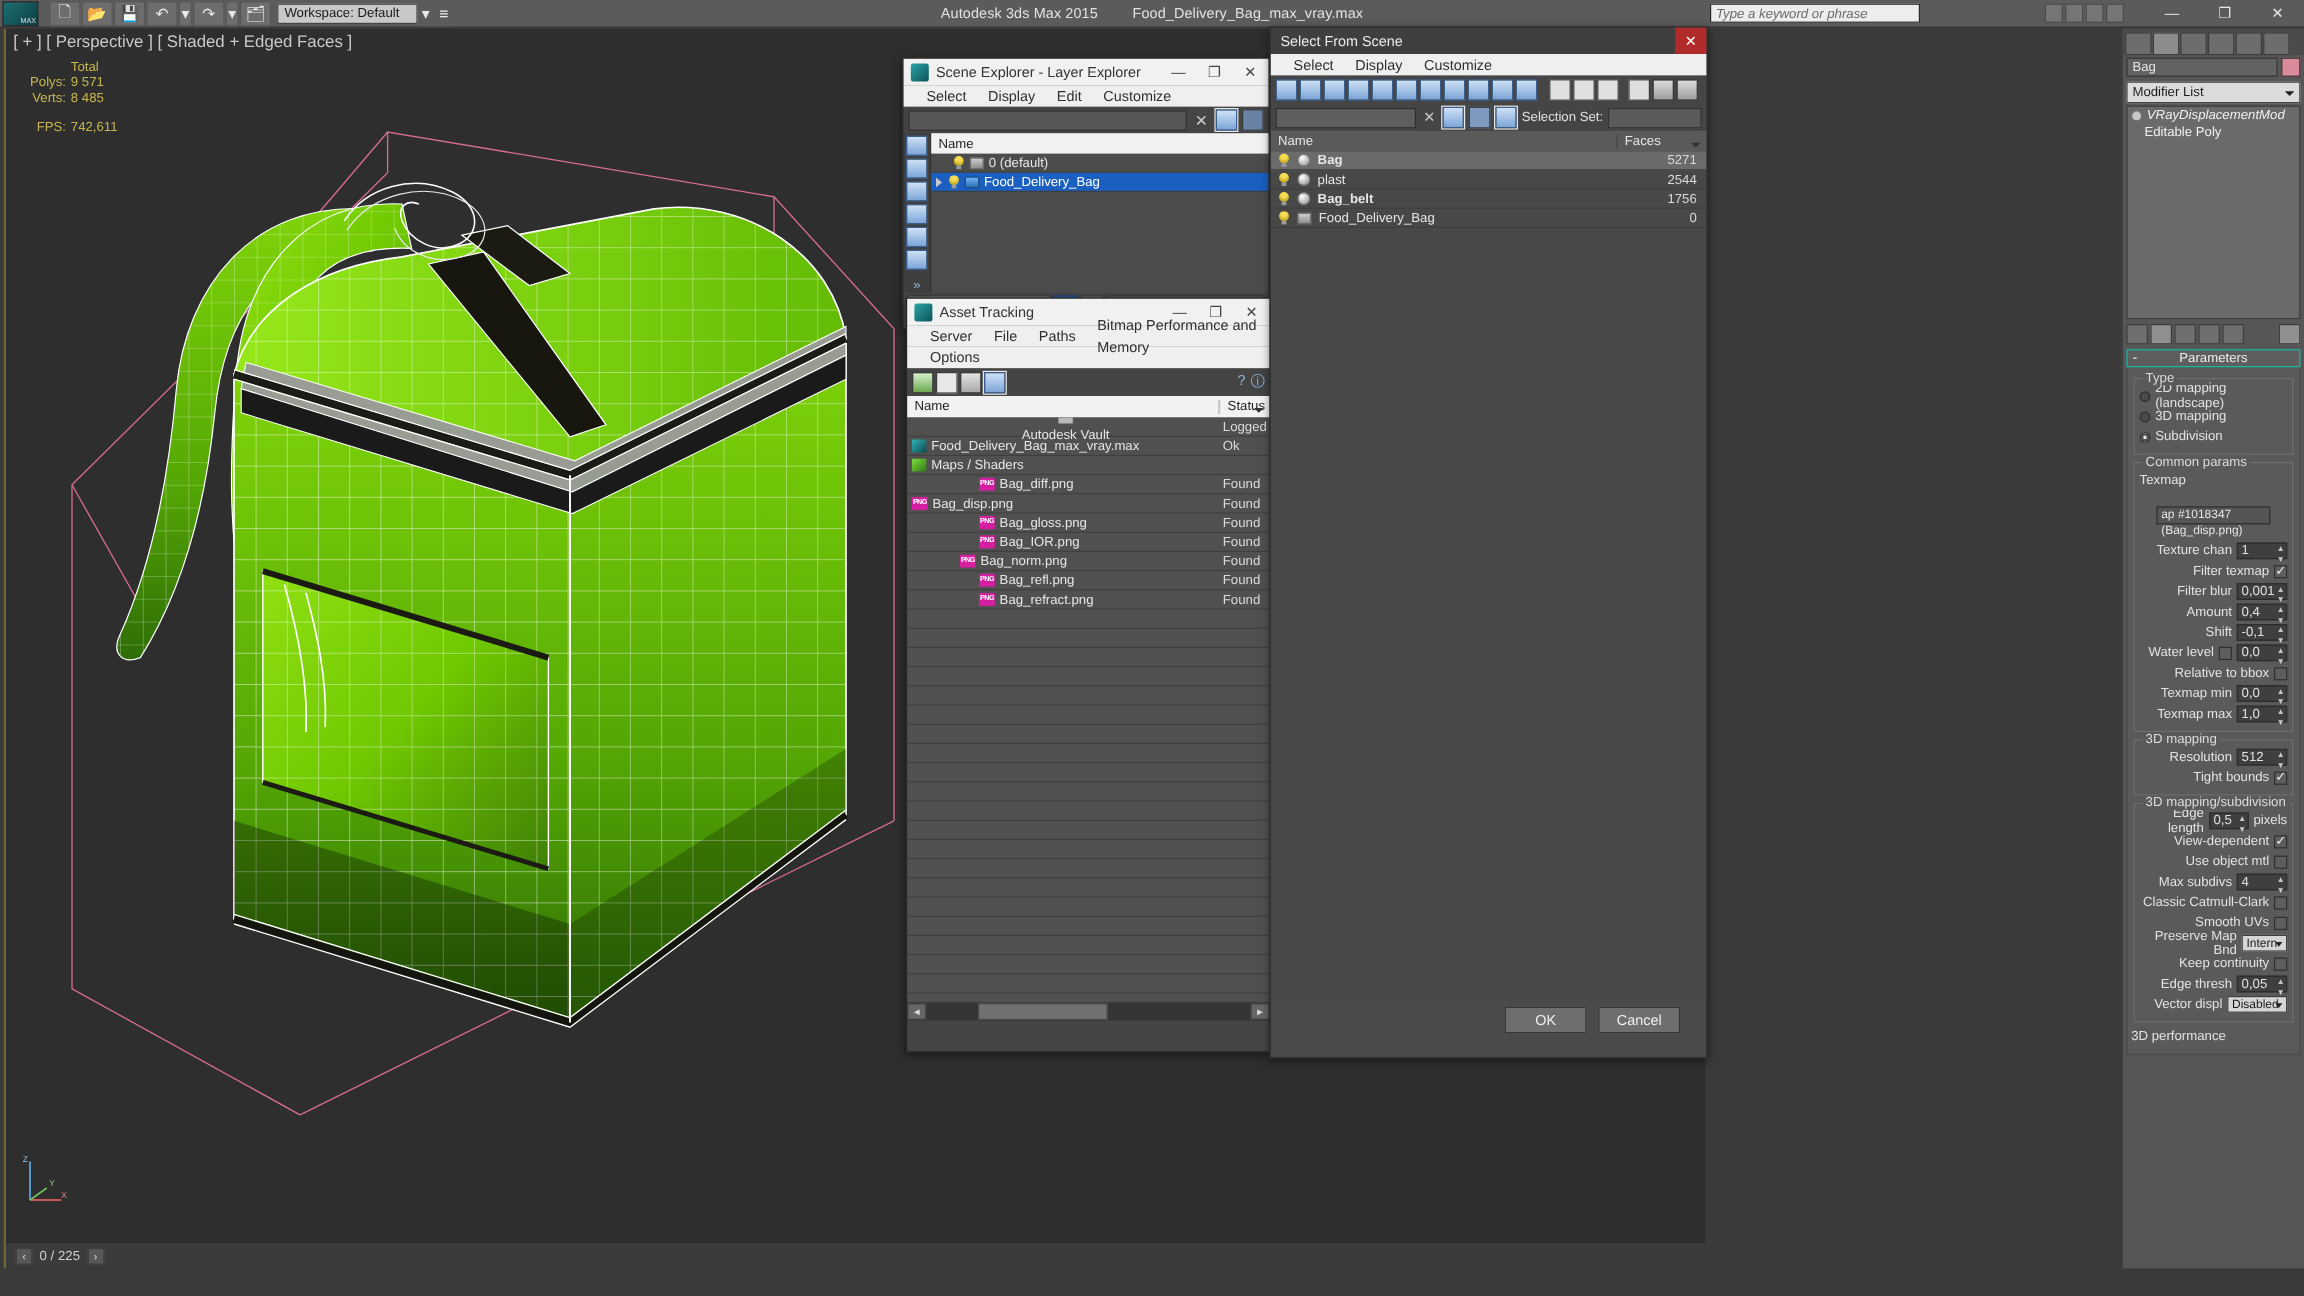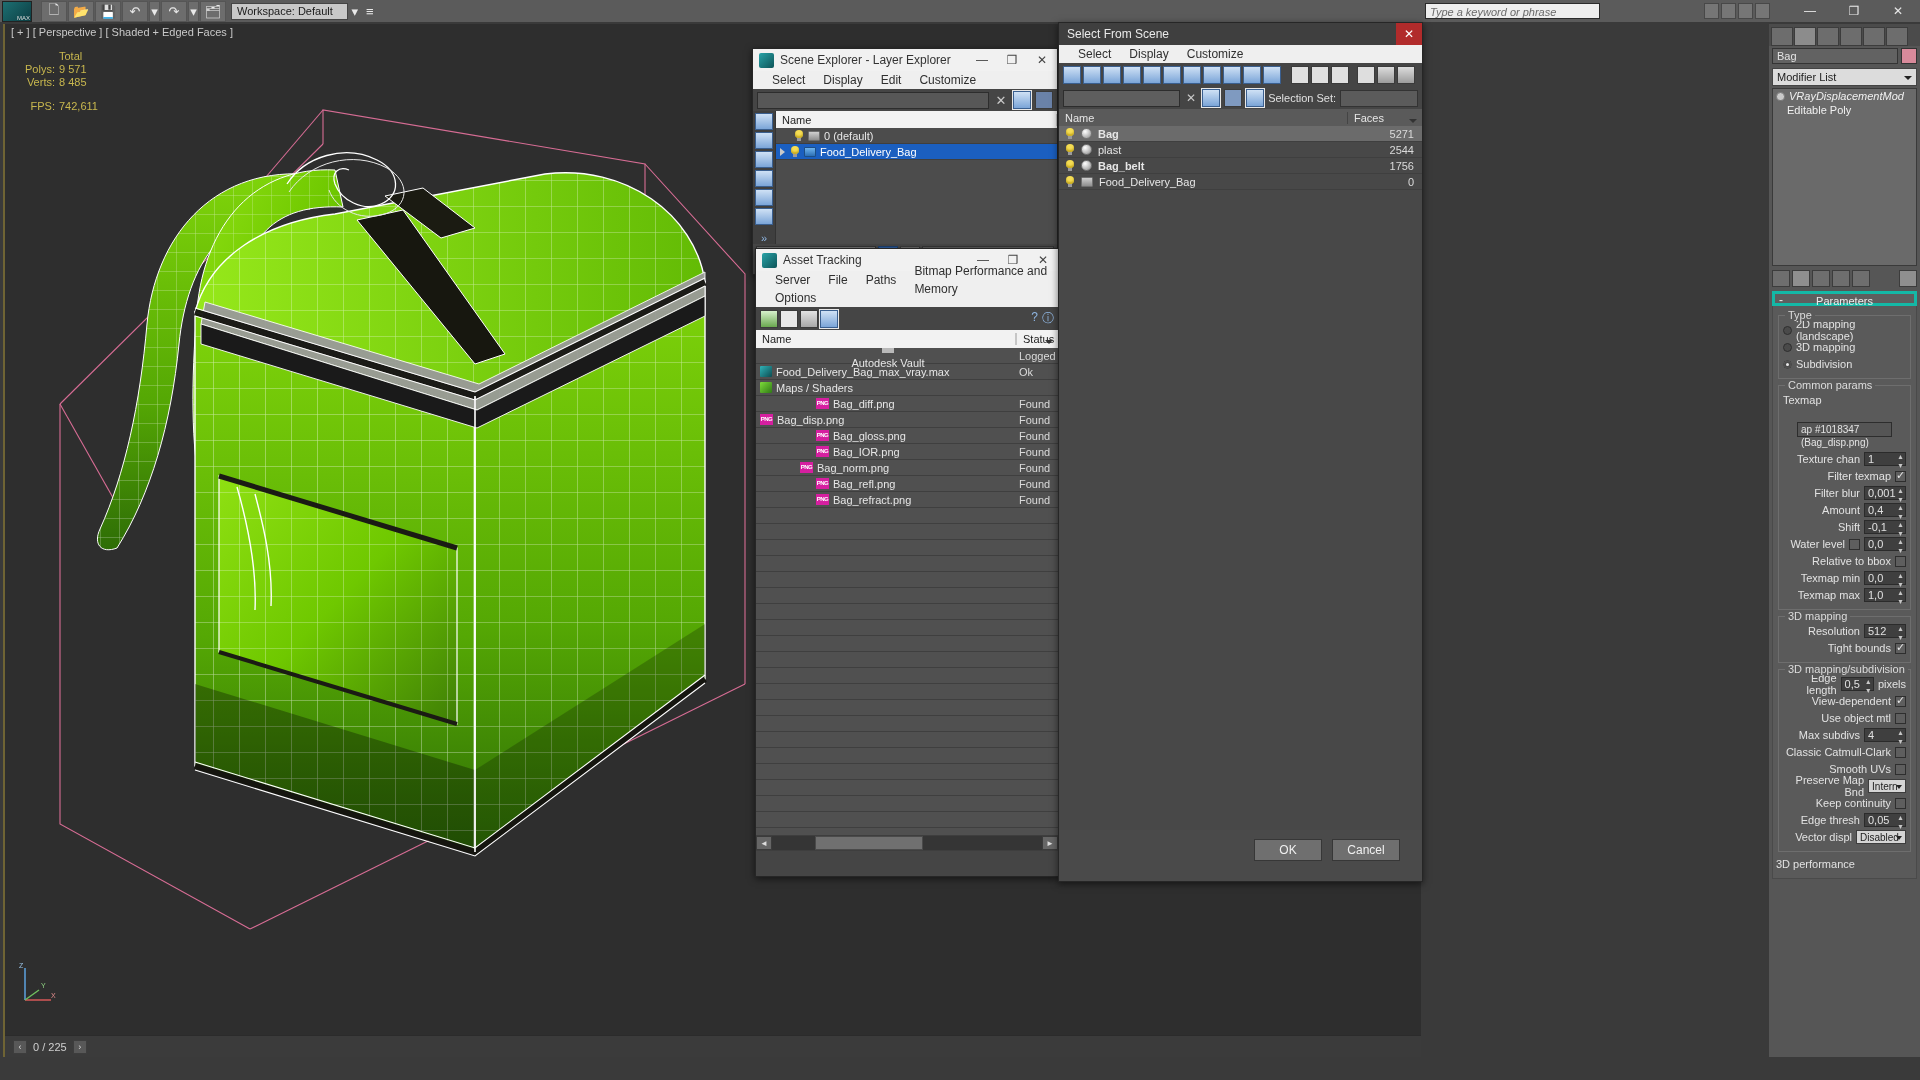--- a/index.html
+++ b/index.html
@@ -46,21 +46,21 @@
   .wsbox { height:17px; background:#c8c8c8; color:#1a1a1a; font-size:11px;
     padding:1px 14px 1px 5px; display:flex;align-items:center; margin-left:4px;
     border:1px solid #444; }
 
   
   .viewport {
     position:absolute; left:3px; top:24px; width:1418px; height:1033px;
     background:#2e2e2e; border-left:2px solid #6f6434;
     overflow:hidden;
   }
-  .vp-label { position:absolute; left:6px; top:2px; font-size:11px; color:#c9c9c9; }
+  .vp-label { position:absolute; left:6px; top:2px; font-size:14px; color:#c9c9c9; }
   .vp-stats { position:absolute; left:10px; top:26px; font-size:11px; color:#c8b74e; line-height:13px; }
   .vp-stats table{ border-collapse:collapse; }
   .vp-stats td{ padding:0 4px 0 0; font-size:11px; color:#c8b74e; }
   .vp-stats td.lbl{ text-align:right; width:44px; }
   .vp-stats .gap{ height:11px; }
 
   .axis { position:absolute; left:12px; bottom:52px; width:40px;height:45px; }
 
   
   .vp-bottom { position:absolute; left:0; bottom:0; width:100%; height:22px;
@@ -157,21 +157,21 @@
   .stack-row{ height:14px; display:flex; align-items:center; gap:4px; font-size:11px;
      color:#f0f0f0; padding-left:3px; }
   .stack-row .eye{ width:9px;height:9px; background:#c9c9c9; border-radius:50% 50% 45% 45%; border:1px solid #777; flex:none;}
   .stack-row.ital{ font-style:italic; }
   .stack-tools{ height:20px; display:flex; align-items:center; gap:2px; padding:1px 3px; }
   .stk-b{ width:18px;height:17px; background:#6e6e6e; border:1px solid #3c3c3c; }
   .stk-b.on{ background:#8f8f8f; }
 
   .rollout{ margin:3px 3px 0 3px; }
   .roll-title{ height:15px; background:#5e5e5e; color:#ededed; font-size:11px;
-     text-align:center; line-height:15px; position:relative; border:3px solid #14b8a6; }
+     text-align:center; line-height:15px; position:relative; border:1px solid #14b8a6; }
   .roll-title:before{ content:"-"; position:absolute; left:4px; top:-1px; font-size:12px; }
   .roll-body{ background:#5a5a5a; border:1px solid #4a4a4a; border-top:none; padding:3px 3px 5px 3px; }
   .grp{ border:1px solid #6e6e6e; margin:6px 2px 3px 2px; padding:6px 4px 5px 4px; position:relative; }
   .grp-lbl{ position:absolute; top:-7px; left:6px; background:#5a5a5a; padding:0 3px;
      font-size:11px; color:#dcdcdc; }
   .prow{ display:flex; align-items:center; gap:4px; height:16px; font-size:11px; color:#e2e2e2;
      justify-content:flex-end; margin-bottom:1px; }
   .prow .pl{ text-align:right; }
   .radio{ width:9px;height:9px; border-radius:50%; background:#4a4a4a; border:1px solid #2e2e2e; flex:none; }
   .radio.on{ background:#e8e8e8; box-shadow:inset 0 0 0 2px #4a4a4a; }
@@ -210,20 +210,25 @@
   .sidecol{ width:22px; background:#3f3f3f; padding-top:2px; display:flex;
      flex-direction:column; align-items:center; gap:2px; }
   .sideb{ width:18px;height:18px; background:linear-gradient(#cfe1f5,#7ba5d8); border:1px solid #3a5f8f; }
   .chevs{ color:#8fb6e2; font-size:11px; margin-top:5px; }
 </style>
 </head>
 <body>
 <div id="root">
 
 <div class="titlebar">
+  <div class="tb-center">
+    <span>Autodesk 3ds Max  2015</span>
+    <span class="sp"></span>
+    <span>Food_Delivery_Bag_max_vray.max</span>
+  </div>
   <div class="tb-search">Type a keyword or phrase</div>
   <div class="tb-icons">
     <div class="tb-ico"></div>
     <div class="tb-ico"></div>
     <div class="tb-ico"></div>
     <div class="tb-ico"></div>
   </div>
   <div class="tb-right">
     <div class="winbtn">—</div>
     <div class="winbtn">❐</div>

